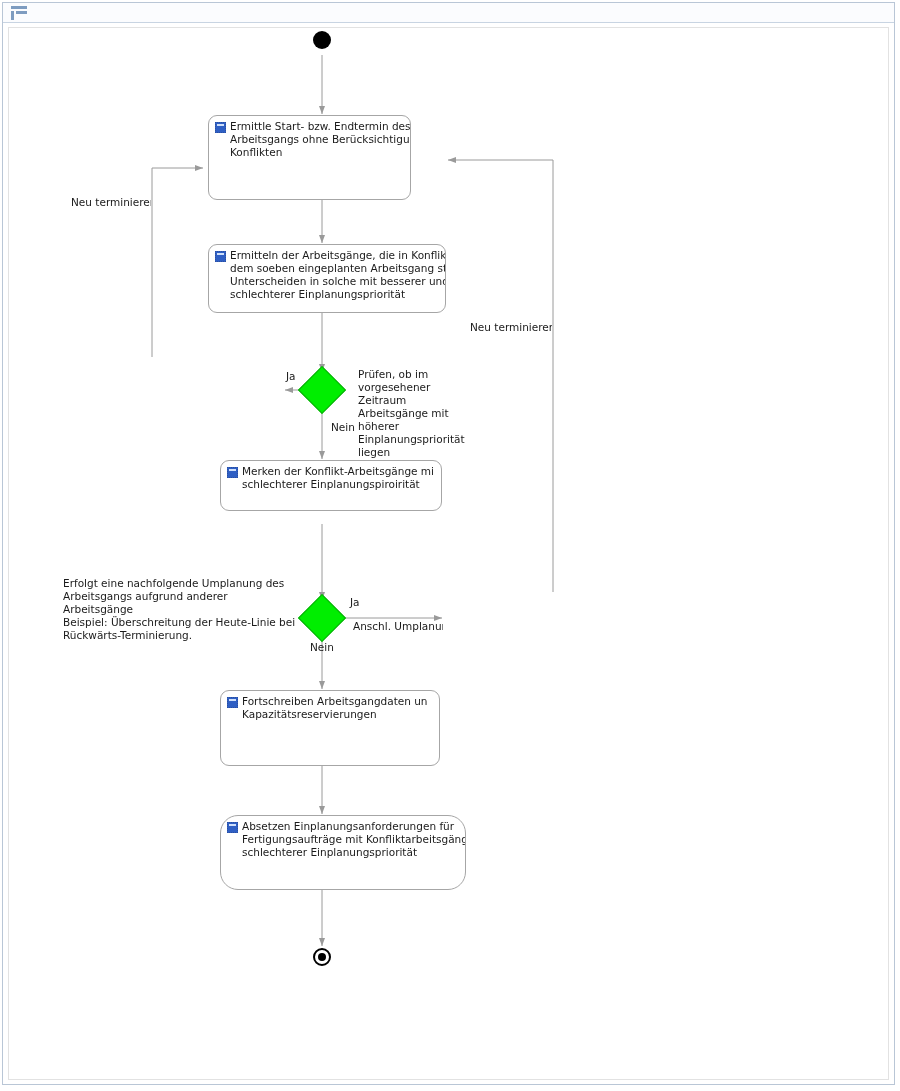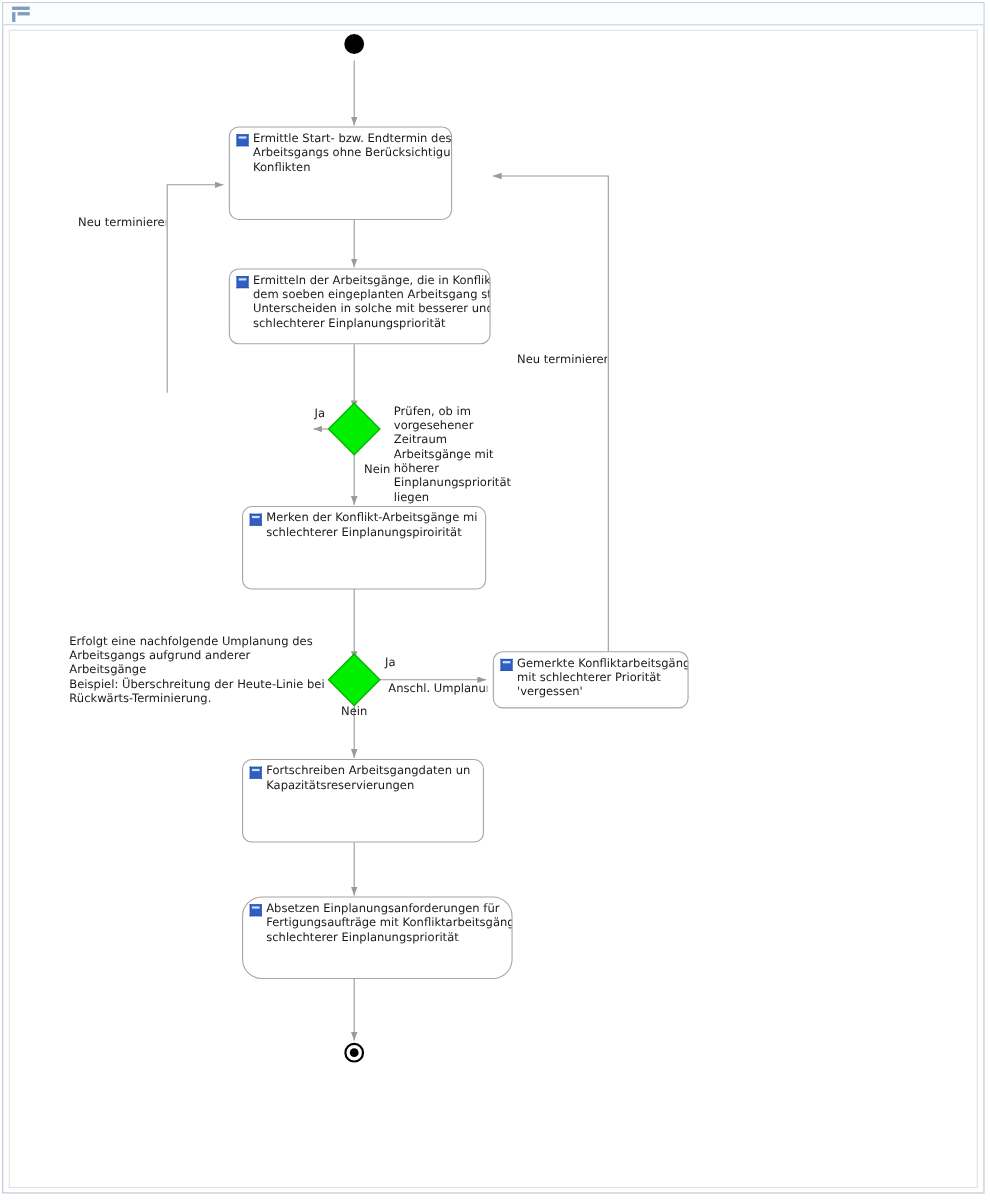--- a/index.html
+++ b/index.html
@@ -234,32 +234,26 @@
 
   <div class="action-node clip-box" style="left:208px; top:244px; width:238px; height:69px;">
     <span class="action-icon"></span>
     <div class="action-label">Ermitteln der Arbeitsgänge, die in Konflikt mit
 dem soeben eingeplanten Arbeitsgang stehe
 Unterscheiden in solche mit besserer und
 schlechterer Einplanungspriorität</div>
   </div>
 
 
-  <div class="action-node clip-box" style="left:220px; top:460px; width:222px; height:76px;">
+  <div class="action-node clip-box" style="left:220px; top:460px; width:222px; height:51px;">
     <span class="action-icon"></span>
     <div class="action-label">Merken der Konflikt-Arbeitsgänge mi
 schlechterer Einplanungspiroirität</div>
   </div>
 
-  <div class="action-node clip-box" style="left:448px; top:592px; width:178px; height:52px;">
-    <span class="action-icon"></span>
-    <div class="action-label">Gemerkte Konfliktarbeitsgäng
-mit schlechterer Priorität
-'vergessen'</div>
-  </div>
 
   <div class="action-node clip-box" style="left:220px; top:690px; width:220px; height:76px;">
     <span class="action-icon"></span>
     <div class="action-label">Fortschreiben Arbeitsgangdaten un
 Kapazitätsreservierungen</div>
   </div>
 
   <div class="action-node clip-box" style="left:220px; top:815px; width:246px; height:75px;border-radius:18px;">
     <span class="action-icon"></span>
     <div class="action-label">Absetzen Einplanungsanforderungen für

